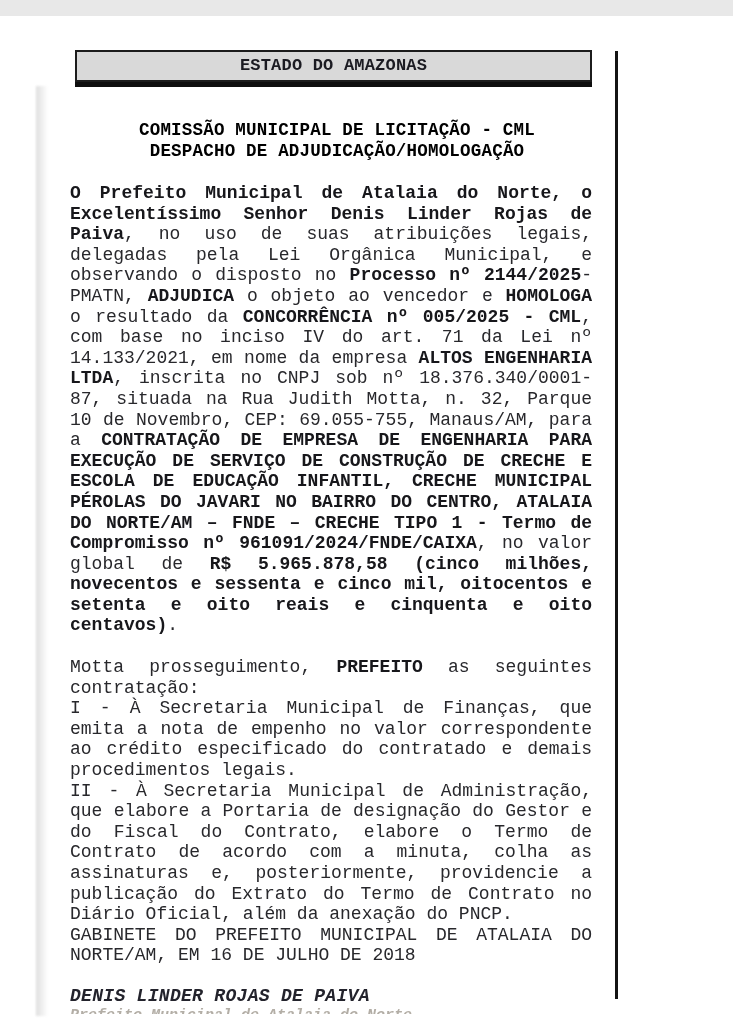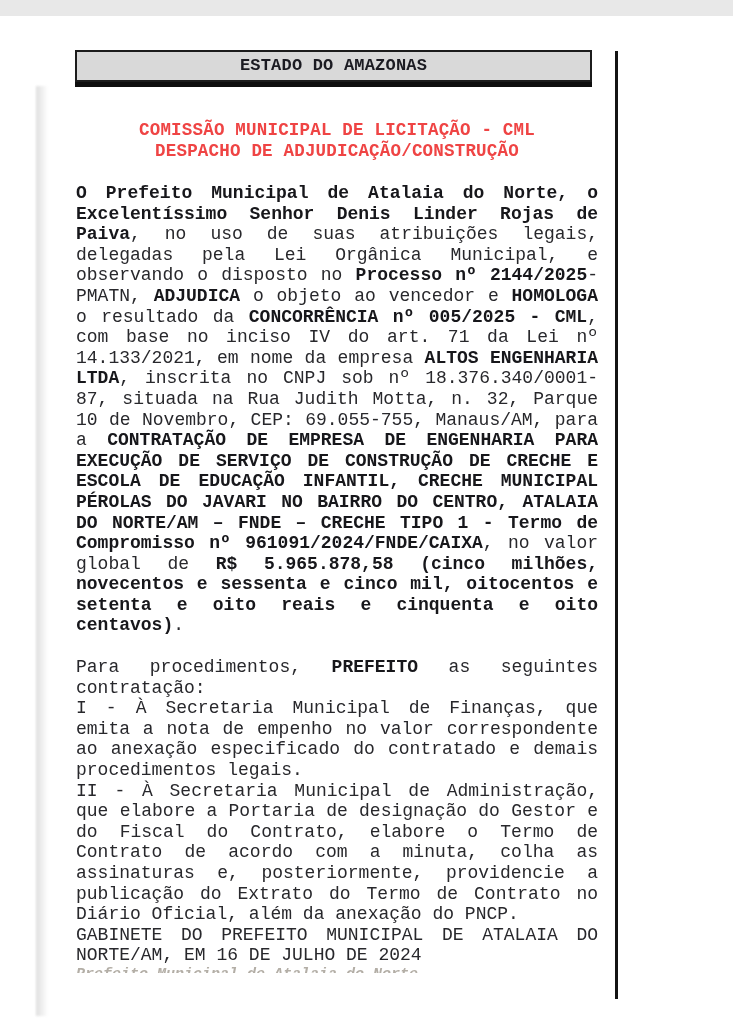--- a/index.html
+++ b/index.html
@@ -30,24 +30,24 @@
     padding:3px 0 4px 0;
     font-weight:bold;
     font-size:17px;line-height:21px;
     color:#1b1b22;
     letter-spacing:0.2px;
   }
   .doc-title{
     position:absolute;left:76px;top:104px;width:522px;
     text-align:center;font-weight:bold;
     font-size:17.5px;line-height:21px;
-    color:#ef4444;letter-spacing:0.2px;
+    color:#000000;letter-spacing:0.2px;
   }
   .body-col{
-    position:absolute;left:76px;top:167px;width:522px;
+    position:absolute;left:70px;top:167px;width:522px;
     font-size:18px;line-height:20.6px;
     text-align:justify;
     color:#28282c;
   }
   .body-col p{margin:0;}
   .body-col b{color:#17171b;}
   p.gap-after{margin-bottom:21px;}
   p.gap-before{margin-top:22px;}
   .signature{
     margin-top:20px;
@@ -74,27 +74,28 @@
   <div class="scan-shadow"></div>
 
   <div class="right-rule"></div>
 
   <div class="letterhead">
     <div>ESTADO DO AMAZONAS</div>
   </div>
 
   <div class="doc-title">
     <div>COMISSÃO MUNICIPAL DE LICITAÇÃO - CML</div>
-    <div>DESPACHO DE ADJUDICAÇÃO/CONSTRUÇÃO</div>
+    <div>DESPACHO DE ADJUDICAÇÃO/HOMOLOGAÇÃO</div>
   </div>
 
   <div class="body-col">
     <p class="gap-after"><b>O Prefeito Municipal de Atalaia do Norte, o Excelentíssimo Senhor Denis Linder Rojas de Paiva</b><span>, no uso de suas atribuições legais, delegadas pela Lei Orgânica Municipal, e observando o disposto no </span><b>Processo nº 2144/2025</b><span>-PMATN, </span><b>ADJUDICA</b><span> o objeto ao vencedor e </span><b>HOMOLOGA</b><span> o resultado da </span><b>CONCORRÊNCIA nº 005/2025 - CML</b><span>, com base no inciso IV do art. 71 da Lei nº 14.133/2021, em nome da empresa </span><b>ALTOS ENGENHARIA LTDA</b><span>, inscrita no CNPJ sob nº 18.376.340/0001-87, situada na Rua Judith Motta, n. 32, Parque 10 de Novembro, CEP: 69.055-755, Manaus/AM, para a </span><b>CONTRATAÇÃO DE EMPRESA DE ENGENHARIA PARA EXECUÇÃO DE SERVIÇO DE CONSTRUÇÃO DE CRECHE E ESCOLA DE EDUCAÇÃO INFANTIL, CRECHE MUNICIPAL PÉROLAS DO JAVARI NO BAIRRO DO CENTRO, ATALAIA DO NORTE/AM – FNDE – CRECHE TIPO 1 - Termo de Compromisso nº 961091/2024/FNDE/CAIXA</b><span>, no valor global de </span><b>R$ 5.965.878,58 (cinco milhões, novecentos e sessenta e cinco mil, oitocentos e setenta e oito reais e cinquenta e oito centavos)</b><span>.</span></p>
-    <p><span>Para procedimentos, </span><b>PREFEITO</b><span> as seguintes contratação:</span></p>
-    <p><span>I - À Secretaria Municipal de Finanças, que emita a nota de empenho no valor correspondente ao anexação especificado do contratado e demais procedimentos legais.</span></p>
+    <p><span>Motta prosseguimento, </span><b>PREFEITO</b><span> as seguintes contratação:</span></p>
+    <p><span>I - À Secretaria Municipal de Finanças, que emita a nota de empenho no valor correspondente ao crédito especificado do contratado e demais procedimentos legais.</span></p>
     <p><span>II - À Secretaria Municipal de Administração, que elabore a Portaria de designação do Gestor e do Fiscal do Contrato, elabore o Termo de Contrato de acordo com a minuta, colha as assinaturas e, posteriormente, providencie a publicação do Extrato do Termo de Contrato no Diário Oficial, além da anexação do PNCP.</span></p>
-    <p><span>GABINETE DO PREFEITO MUNICIPAL DE ATALAIA DO NORTE/AM, EM 16 DE JULHO DE 2024</span></p>
+    <p><span>GABINETE DO PREFEITO MUNICIPAL DE ATALAIA DO NORTE/AM, EM 16 DE JULHO DE 2018</span></p>
+    <div class="signature">DENIS LINDER ROJAS DE PAIVA</div>
     <div class="role-clip">
       <span>Prefeito Municipal de Atalaia do Norte</span>
     </div>
   </div>
 
 </div>
 
 </body></html>

